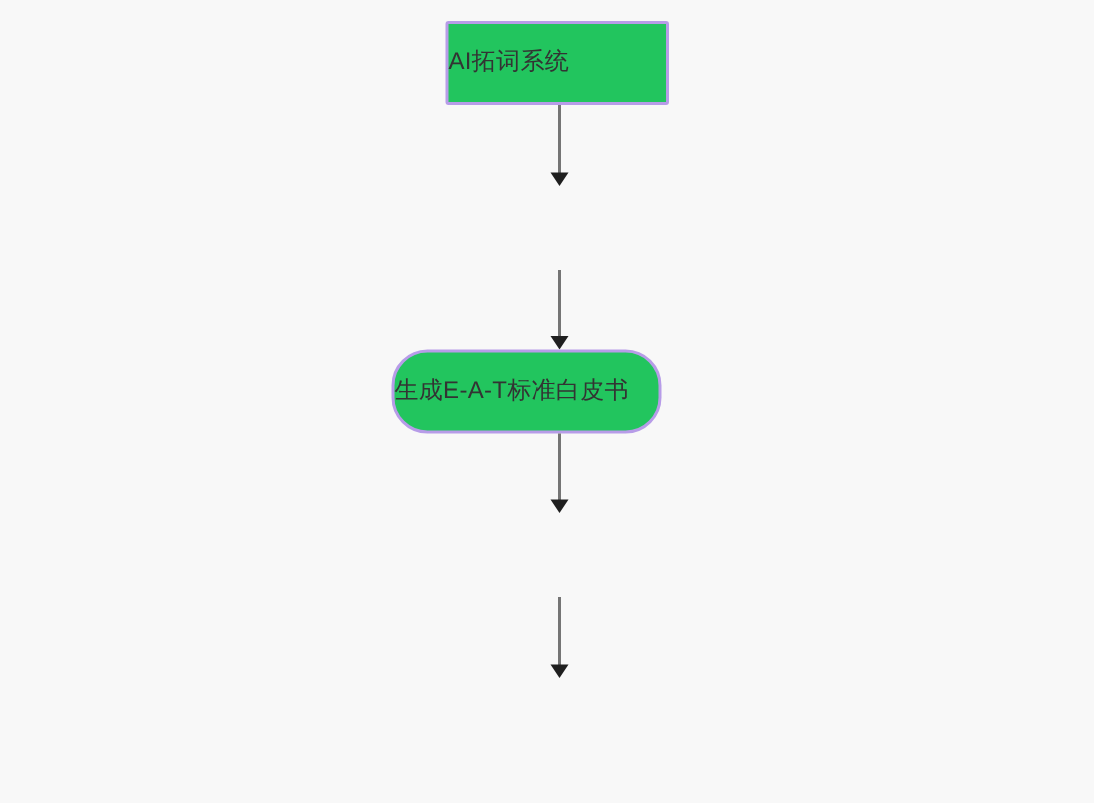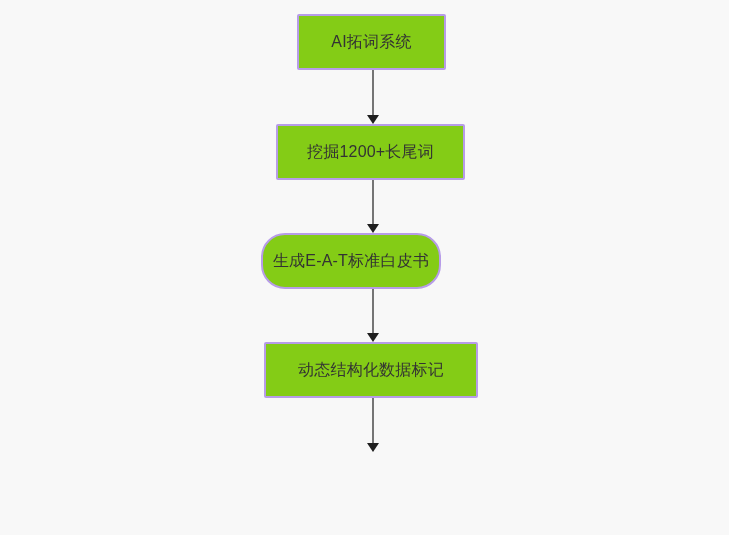--- a/index.html
+++ b/index.html
@@ -14,26 +14,25 @@
     overflow: hidden;
   }
   #flowchart {
     position: relative;
     width: 729px;
     height: 535px;
   }
   .node {
     position: absolute;
     box-sizing: border-box;
-    background: #84cc16;
+    background: #22c55e;
     border: 2px solid #b79ce8;
     border-radius: 2px;
     display: flex;
     align-items: center;
-    justify-content: center;
     color: #333333;
     font-size: 16px;
     line-height: 1.2;
     letter-spacing: 0.2px;
     white-space: nowrap;
     user-select: none;
   }
   .node-label {
     display: block;
   }
@@ -66,41 +65,35 @@
 
   <div class="node" style="left:297px; top:14px; width:149px; height:56px;">
     <span class="node-label">AI拓词系统</span>
   </div>
 
   <div class="connector" style="left:366px; top:70px; height:54px;">
     <div class="line"></div>
     <div class="arrowhead"></div>
   </div>
 
-  <div class="node" style="left:276px; top:124px; width:189px; height:56px;">
-    <span class="node-label">挖掘1200+长尾词</span>
-  </div>
 
   <div class="connector" style="left:366px; top:180px; height:53px;">
     <div class="line"></div>
     <div class="arrowhead"></div>
   </div>
 
   <div class="node" style="left:261px; top:233px; width:180px; height:56px;border-radius:24px;">
     <span class="node-label">生成E-A-T标准白皮书</span>
   </div>
 
   <div class="connector" style="left:366px; top:289px; height:53px;">
     <div class="line"></div>
     <div class="arrowhead"></div>
   </div>
 
-  <div class="node" style="left:264px; top:342px; width:214px; height:56px;">
-    <span class="node-label">动态结构化数据标记</span>
-  </div>
 
   <div class="connector" style="left:366px; top:398px; height:54px;">
     <div class="line"></div>
     <div class="arrowhead"></div>
   </div>
 
 
 </div>
 
 </body></html>

